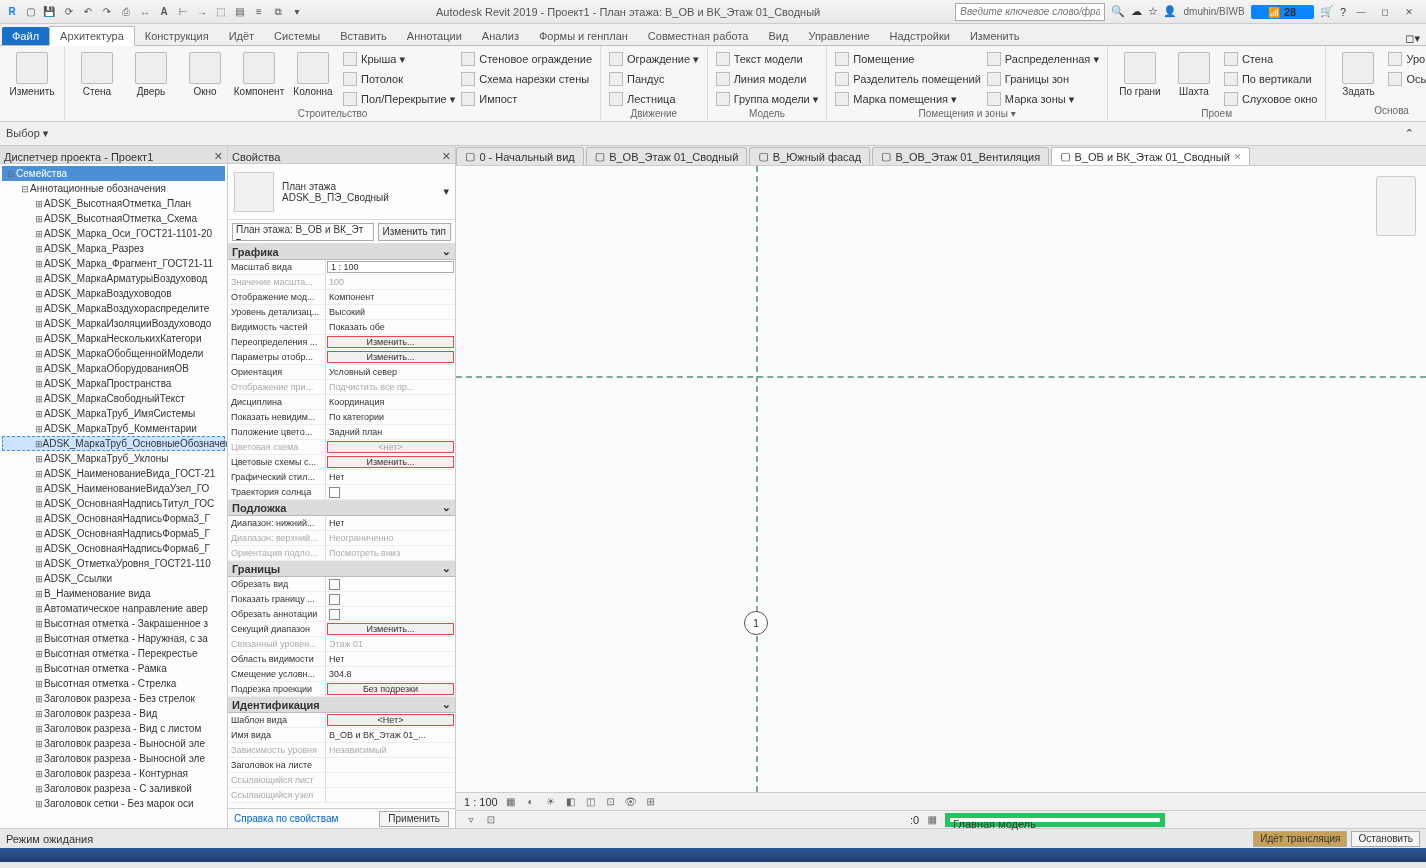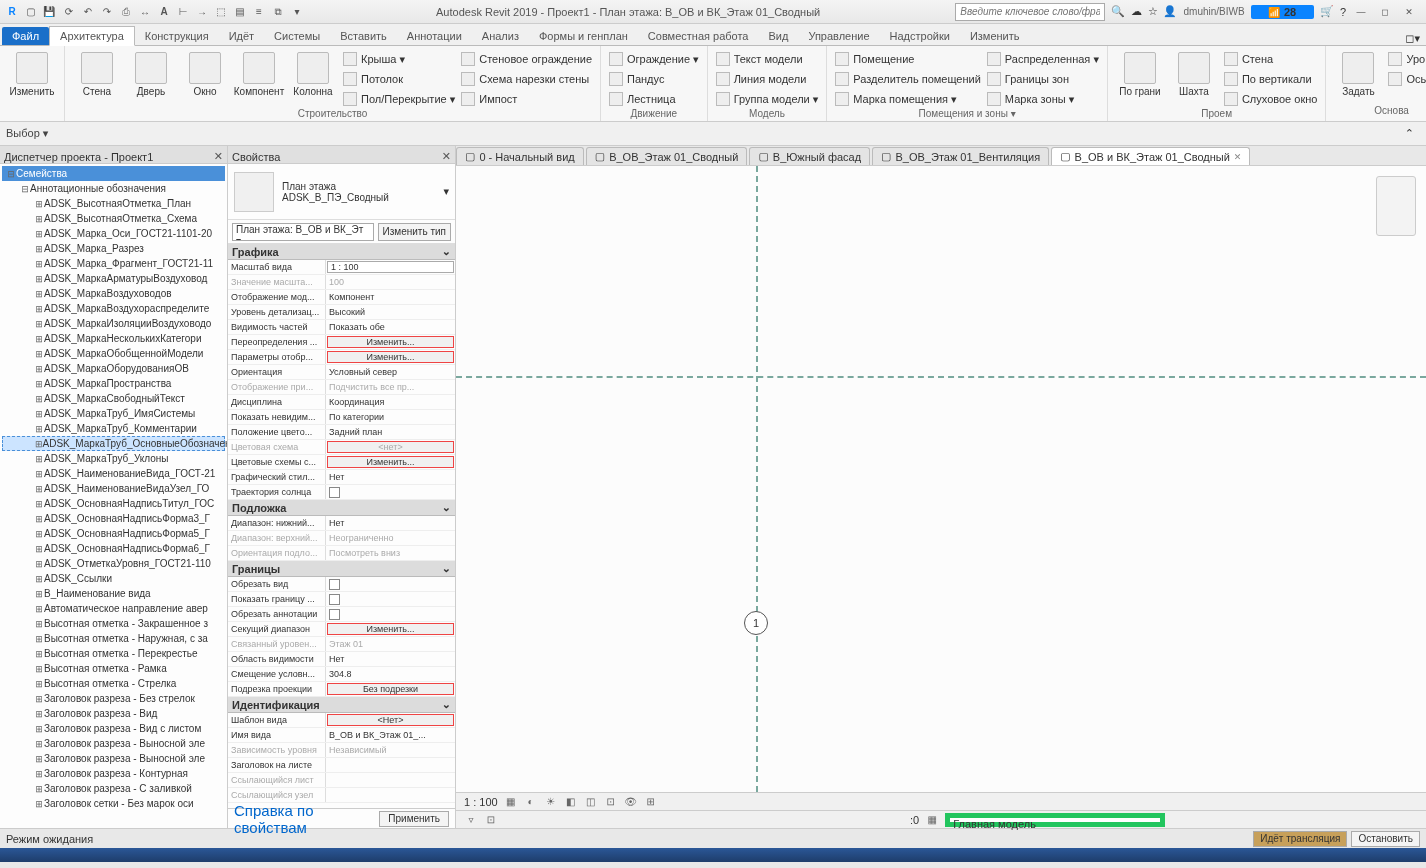--- a/index.html
+++ b/index.html
@@ -48,21 +48,21 @@
 .prop-grid{flex:1;overflow:auto;}
 .pg-group{height:16px;background:#dcdcdc;font-weight:bold;font-size:10px;padding:0 4px;display:flex;align-items:center;justify-content:space-between;border-bottom:1px solid #bbb;}
 .pg-row{height:15px;display:flex;border-bottom:1px solid #eee;}
 .pg-k{width:98px;font-size:9px;padding:0 3px;display:flex;align-items:center;overflow:hidden;border-right:1px solid #ddd;white-space:nowrap;}
 .pg-v{flex:1;font-size:9px;padding:0 3px;display:flex;align-items:center;overflow:hidden;}
 .pg-v.btn{justify-content:center;background:#f0f0f0;border:1px solid #ef4444;margin:1px;}
 .pg-v.box{border:1px solid #aaa;margin:1px;background:#fff;}
 .pg-row.dis .pg-k,.pg-row.dis .pg-v{color:#aaa;}
 .pg-chk{width:11px;height:11px;border:1px solid #888;background:#fff;}
 .pg-foot{height:20px;display:flex;align-items:center;justify-content:space-between;padding:0 6px;border-top:1px solid #ccc;}
-.pg-foot a{color:#0066cc;font-size:15px;}
+.pg-foot a{color:#0066cc;font-size:10px;}
 .pg-foot button{height:16px;border:1px solid #aaa;background:#f4f4f4;font-size:10px;padding:0 8px;}
 .canvas-wrap{flex:1;display:flex;flex-direction:column;background:#fbfbfb;}
 .view-tabs{height:20px;display:flex;align-items:flex-end;border-bottom:1px solid #ccc;background:#e8e8e8;}
 .vtab{height:18px;padding:0 8px;display:flex;align-items:center;gap:4px;font-size:10px;border:1px solid #bbb;border-bottom:none;background:#e4e4e4;margin-right:2px;border-radius:3px 3px 0 0;cursor:pointer;}
 .vtab.active{background:#fff;}
 .vtab .vx{color:#888;font-size:9px;}
 .canvas{flex:1;position:relative;background:#fcfcfc;overflow:hidden;}
 .grid-h{position:absolute;left:0;right:0;top:210px;border-top:2px dashed #7aa89e;}
 .grid-v{position:absolute;top:0;bottom:0;left:300px;border-left:2px dashed #7aa89e;}
 .bubble{position:absolute;width:24px;height:24px;border:1px solid #555;border-radius:50%;display:flex;align-items:center;justify-content:center;font-size:11px;left:288px;top:445px;background:#fff;}

